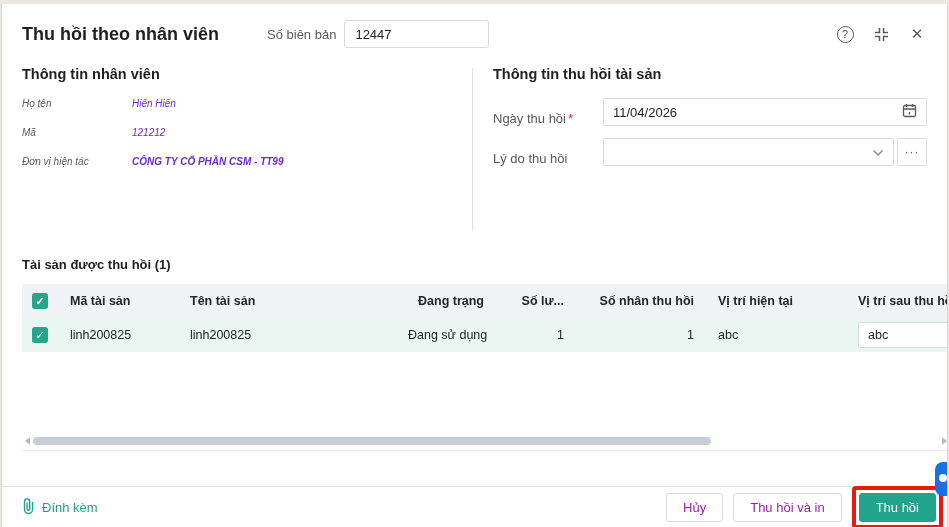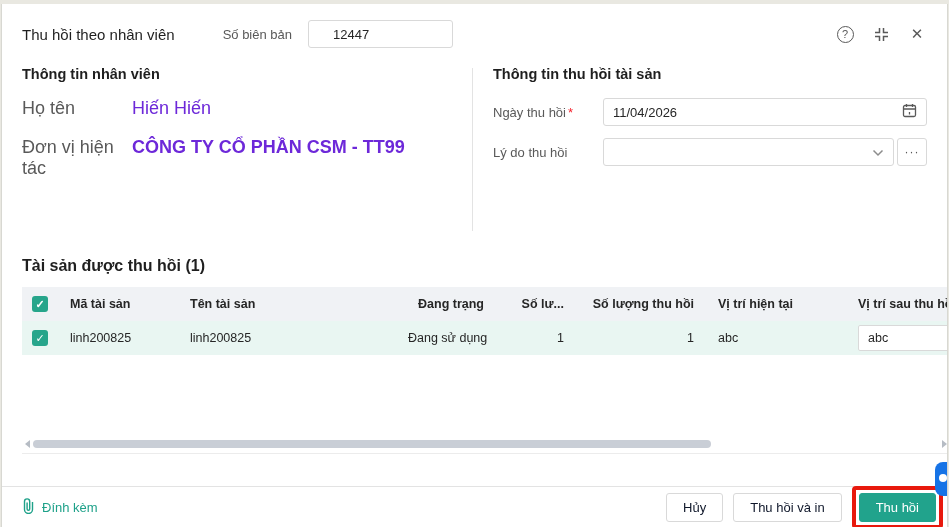--- a/index.html
+++ b/index.html
@@ -11,58 +11,58 @@
     overflow:hidden;
   }
   .modal {
     position:absolute; left:1px; top:4px; right:1px; bottom:0;
     background:#ffffff;
     border-left:1px solid #d8d8d2; border-right:1px solid #d8d8d2;
     overflow:hidden;
   }
   
   .hdr { display:flex; align-items:center; padding:16px 20px 0 20px; }
-  .hdr-title { font-size:15px; font-weight:normal; color:#1f1f1f; }
+  .hdr-title { font-size:18px; font-weight:bold; color:#1f1f1f; }
   .hdr-docno { display:flex; align-items:center; margin-left:48px; }
-  .hdr-docno-label { font-size:13px; color:#595959; margin-right:16px; }
+  .hdr-docno-label { font-size:13px; color:#595959; margin-right:8px; }
   .hdr-docno-input {
     width:145px; height:28px; border:1px solid #d9d9d9; border-radius:3px;
-    font-size:13px; padding:0 24px; color:#262626; outline:none;
+    font-size:13px; padding:0 10px; color:#262626; outline:none;
     font-family:"Liberation Sans", sans-serif;
   }
   .hdr-icons { margin-left:auto; display:flex; align-items:center; gap:16px; }
   .hicon { width:20px; height:20px; display:flex; align-items:center; justify-content:center;
            color:#595959; cursor:pointer; font-size:15px; }
   .help-circle { width:17px; height:17px; border:1.4px solid #595959; border-radius:50%;
                  font-size:11px; display:flex; align-items:center; justify-content:center; color:#595959; }
   
   .info-row { display:flex; padding:18px 20px 0 20px; height:195px; }
   .info-left { width:450px; padding-right:20px; }
   .v-divider { width:1px; background:#e3e3e3; margin:2px 0 12px 0; }
   .info-right { flex:1; padding-left:20px; }
   .sec-heading { font-size:14.5px; font-weight:bold; color:#1f1f1f; margin-bottom:16px; }
-  .field-row { display:flex; margin-bottom:18px; font-size:18px; }
+  .field-row { display:flex; margin-bottom:18px; font-size:10px;font-style:italic; }
   .field-label { width:110px; color:#595959; flex-shrink:0; }
   .field-value { color:#6d28d9; }
   .field-value.strong { font-weight:bold; }
-  .form-row { display:flex; align-items:center; margin-bottom:12px; }
+  .form-row { display:flex; align-items:flex-end; margin-bottom:12px; }
   .form-label { width:110px; font-size:13px; color:#595959; flex-shrink:0; }
   .req { color:#f5222d; margin-left:2px; }
   .date-box { flex:1; height:28px; border:1px solid #d9d9d9; border-radius:3px;
               display:flex; align-items:center; padding:0 9px; }
   .date-box input { border:none; outline:none; flex:1; font-size:13px; color:#262626;
                     font-family:"Liberation Sans", sans-serif; }
   .select-box { flex:1; height:28px; border:1px solid #d9d9d9; border-radius:3px;
                 display:flex; align-items:center; padding:0 9px; }
   .select-box .spacer { flex:1; }
   .more-btn { width:30px; height:28px; border:1px solid #d9d9d9; border-radius:3px;
               margin-left:3px; display:flex; align-items:center; justify-content:center;
               font-size:12px; letter-spacing:1px; color:#595959; background:#fff; cursor:pointer; }
   
-  .tbl-heading { font-size:16px; font-weight:bold; color:#1f1f1f; padding:14px 20px 12px 20px; }
+  .tbl-heading { font-size:13px; font-weight:bold; color:#1f1f1f; padding:14px 20px 12px 20px; }
   .tbl-wrap { margin-left:20px; width:928px; overflow:hidden; position:relative;
               border-bottom:1px solid #ececec; height:167px; }
   .tbl-inner { width:1010px; }
   .trow { display:flex; align-items:center; height:34px; font-size:12.5px; }
   .trow.head { background:#f0f2f5; color:#262626; font-weight:bold; }
   .trow.data { background:#e9f6f2; color:#262626; }
   .cell { padding:0 12px; white-space:nowrap; overflow:hidden; }
   .c-check { width:36px; padding:0 0 0 10px; display:flex; align-items:center; }
   .c-code { width:120px; }
   .c-name { width:218px; }
@@ -86,21 +86,21 @@
   .sb-thumb { position:absolute; left:0; top:0; height:8px; width:678px;
               background:#c9ced6; border-radius:4px; cursor:grab; }
   
   .footer { position:absolute; left:0; right:0; bottom:0; height:41px;
             border-top:1px solid #e3e3e3; background:#fff;
             display:flex; align-items:center; padding:0 4px 0 20px;justify-content:center; }
   .attach { display:flex; align-items:center; gap:7px; color:#1ea189; font-size:13px; cursor:pointer; }
   .footer-btns { margin-left:auto; display:flex; align-items:center; gap:10px; }
   .btn { height:29px; border-radius:3px; font-size:13px; padding:0 16px; cursor:pointer;
          font-family:"Liberation Sans", sans-serif; }
-  .btn.ghost { background:#fff; border:1px solid #d9d9d9; color:#0f172a; }
+  .btn.ghost { background:#fff; border:1px solid #d9d9d9; color:#a21caf; }
   .btn.primary { background:#21a38c; border:1px solid #21a38c; color:#fff; font-weight:normal; }
   .annotation { border:4px solid #e8190d; border-radius:4px; padding:3px; display:flex; }
   
   .fab { position:absolute; right:-1px; top:458px; width:13px; height:34px;
          background:#1673e6; border-radius:8px 0 0 8px; cursor:pointer; z-index:5; }
   .fab::after { content:""; position:absolute; left:4px; top:12px; width:8px; height:8px;
                 border-radius:50%; background:#fff; }
 </style>
 </head>
 <body>
@@ -125,20 +125,24 @@
       <span class="hicon">✕</span>
     </div>
   </div>
 
   <div class="info-row">
     <div class="info-left">
       <div class="sec-heading">Thông tin nhân viên</div>
       <div class="field-row">
         <span class="field-label">Họ tên</span>
         <span class="field-value">Hiến Hiến</span>
+      </div>
+      <div class="field-row">
+        <span class="field-label">Mã</span>
+        <span class="field-value">121212</span>
       </div>
       <div class="field-row">
         <span class="field-label">Đơn vị hiện tác</span>
         <span class="field-value strong">CÔNG TY CỔ PHẦN CSM - TT99</span>
       </div>
     </div>
 
     <div class="v-divider"></div>
 
     <div class="info-right">
@@ -178,21 +182,21 @@
   <div class="tbl-wrap">
     <div class="tbl-inner">
       <div class="trow head">
         <div class="cell c-check">
           <span class="checkbox">✓</span>
         </div>
         <div class="cell c-code">Mã tài sản</div>
         <div class="cell c-name">Tên tài sản</div>
         <div class="cell c-status">Đang trạng</div>
         <div class="cell c-qty">Số lư...</div>
-        <div class="cell c-qtyrec">Số lượng thu hồi</div>
+        <div class="cell c-qtyrec">Số nhân thu hồi</div>
         <div class="cell c-curloc">Vị trí hiện tại</div>
         <div class="cell c-afterloc">Vị trí sau thu hồi</div>
       </div>
 
       <div class="trow data">
         <div class="cell c-check">
           <span class="checkbox">✓</span>
         </div>
         <div class="cell c-code">linh200825</div>
         <div class="cell c-name">linh200825</div>

